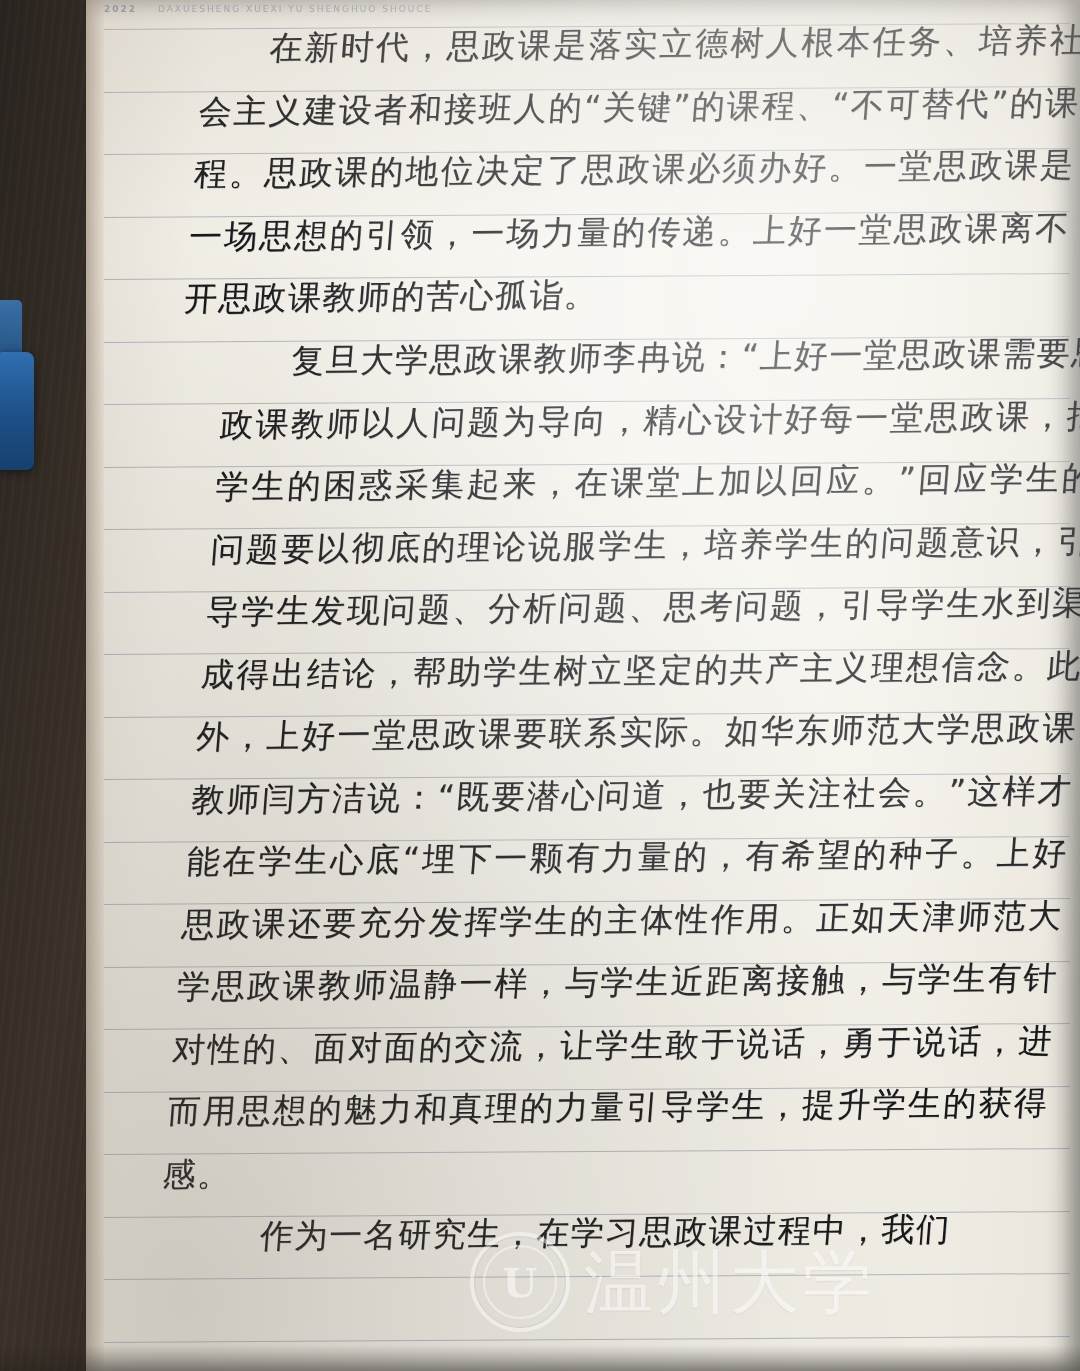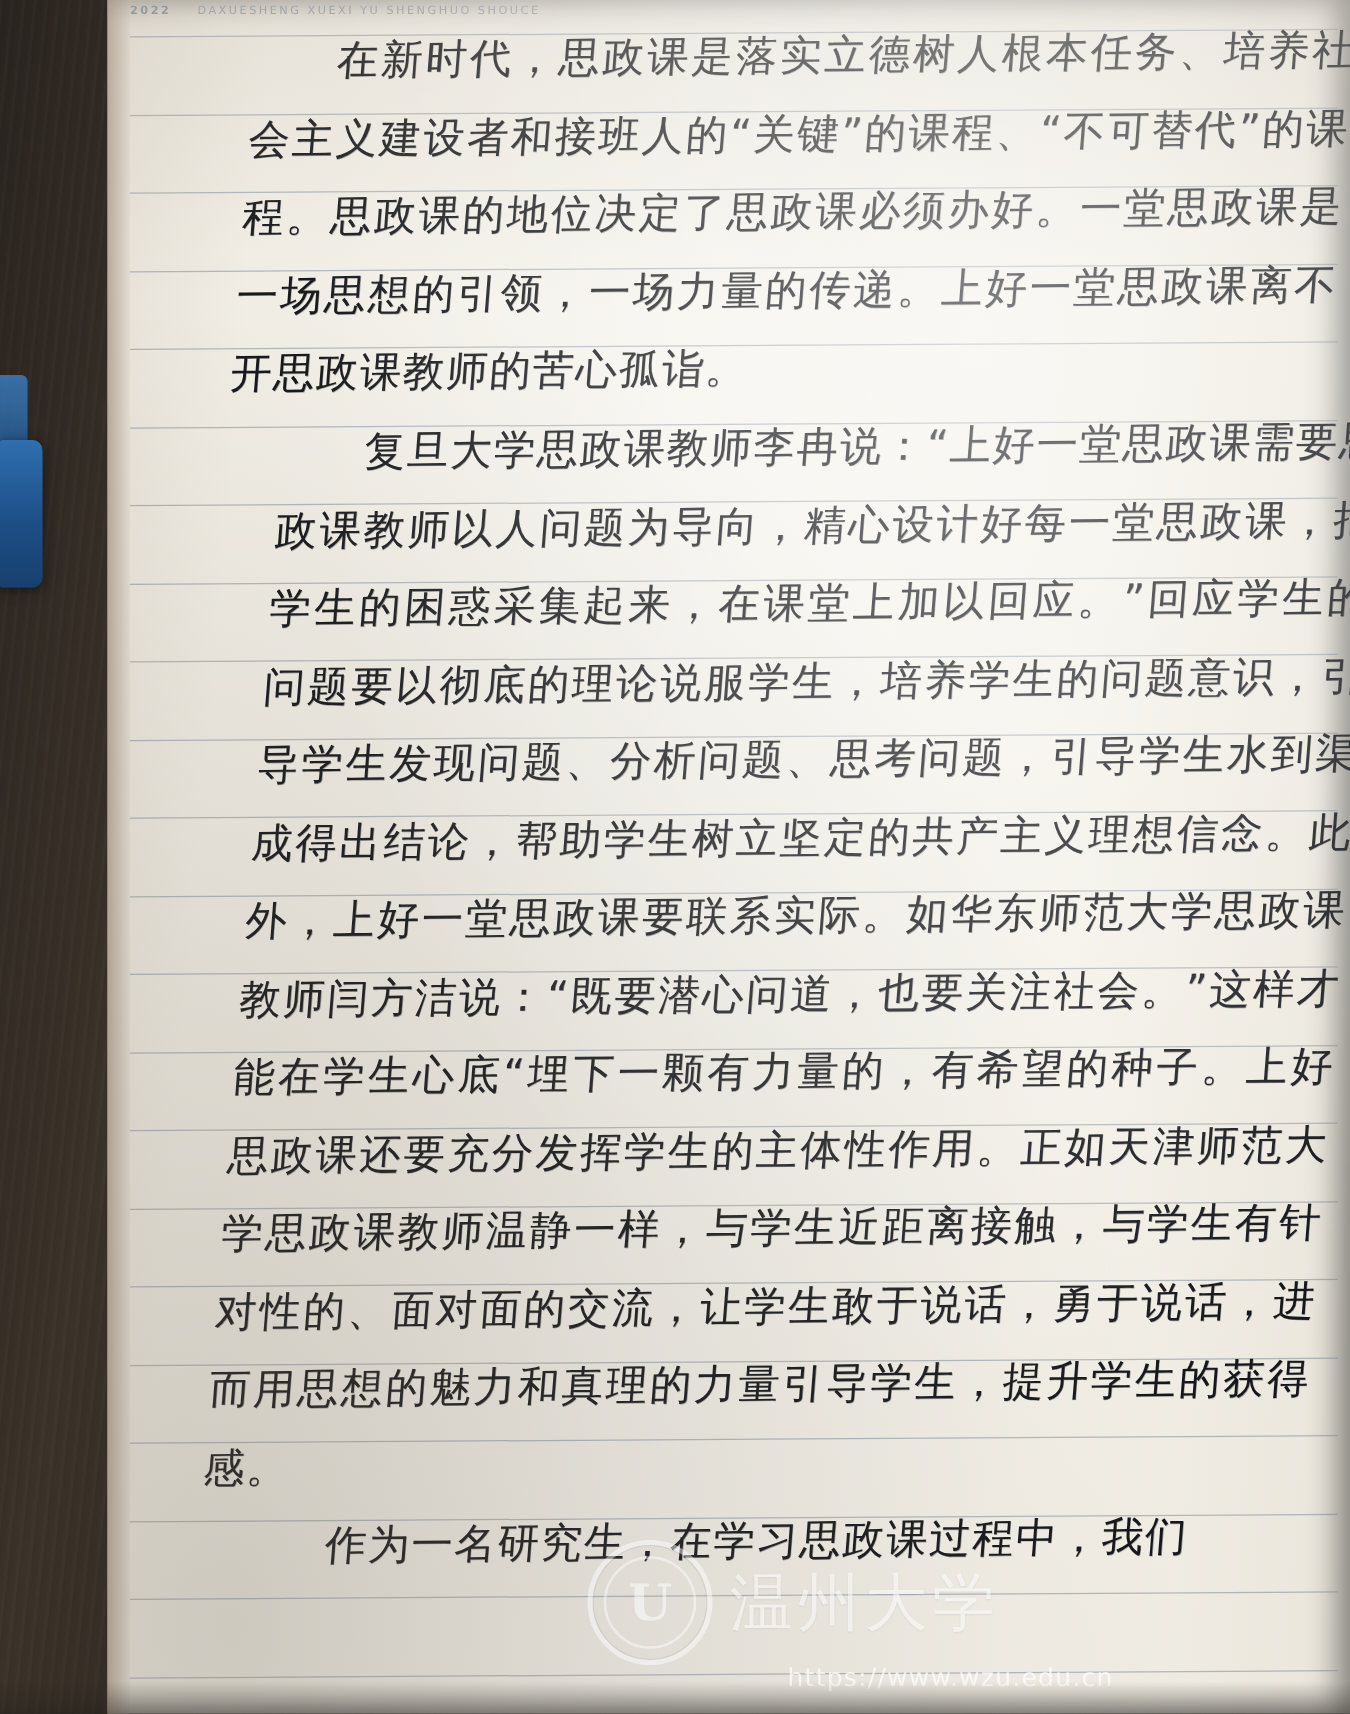--- a/index.html
+++ b/index.html
@@ -164,21 +164,21 @@
   .wm-seal span {
     position:absolute; inset:0;
     display:flex; align-items:center; justify-content:center;
     color: rgba(255,255,255,.92);
     font-size: 40px;
     font-weight: 700;
     font-family: "DejaVu Serif", serif;
   }
   .wm-text {
     color: rgba(255,255,255,.92);
-    font-size: 50px;
+    font-size: 69px;
     font-family: "DejaVu Serif", serif;
     letter-spacing: 4px;
     line-height: 1;
     text-shadow: 0 1px 2px rgba(0,0,0,.12);
   }
   .wm-url {
     position: absolute;
     left: 630px;
     top: 1330px;
     color: rgba(255,255,255,.72);
@@ -248,16 +248,15 @@
 
     <div class="sheet-shade"></div>
   </div>
 
   <div class="watermark">
     <div class="wm-seal">
       <span>U</span>
     </div>
     <div class="wm-text">温州大学</div>
   </div>
-  <div class="wm-url">https://www.wzu.edu.cn</div>
 
   <div class="bottom-fade"></div>
 </div>
 
 </body></html>

